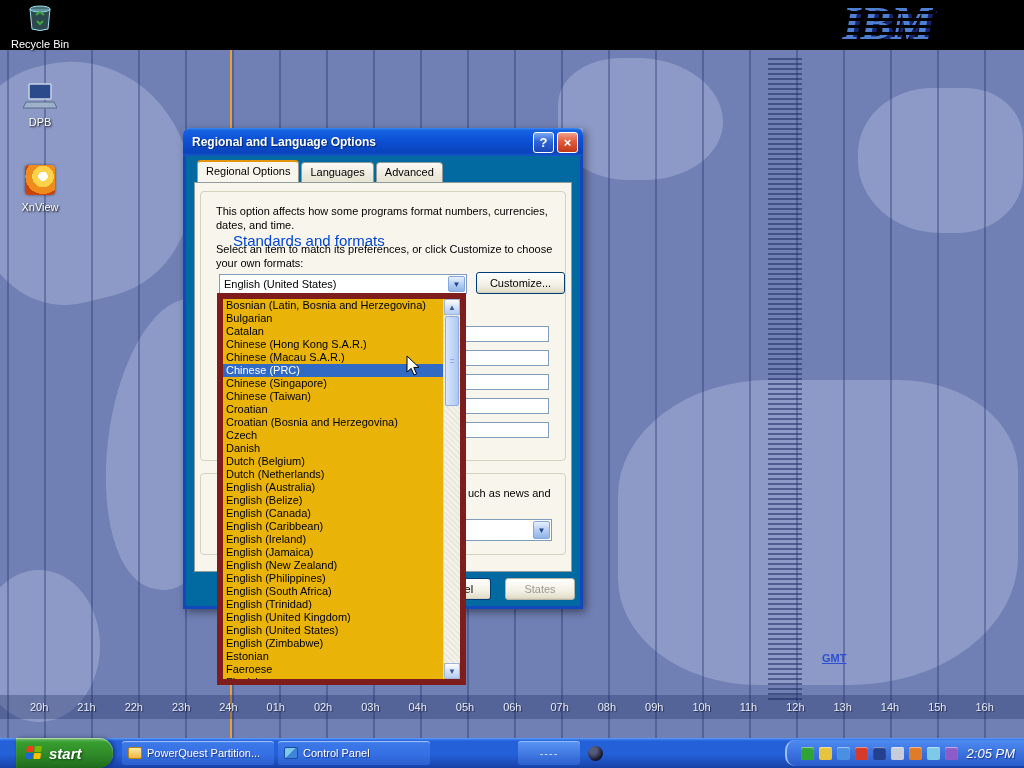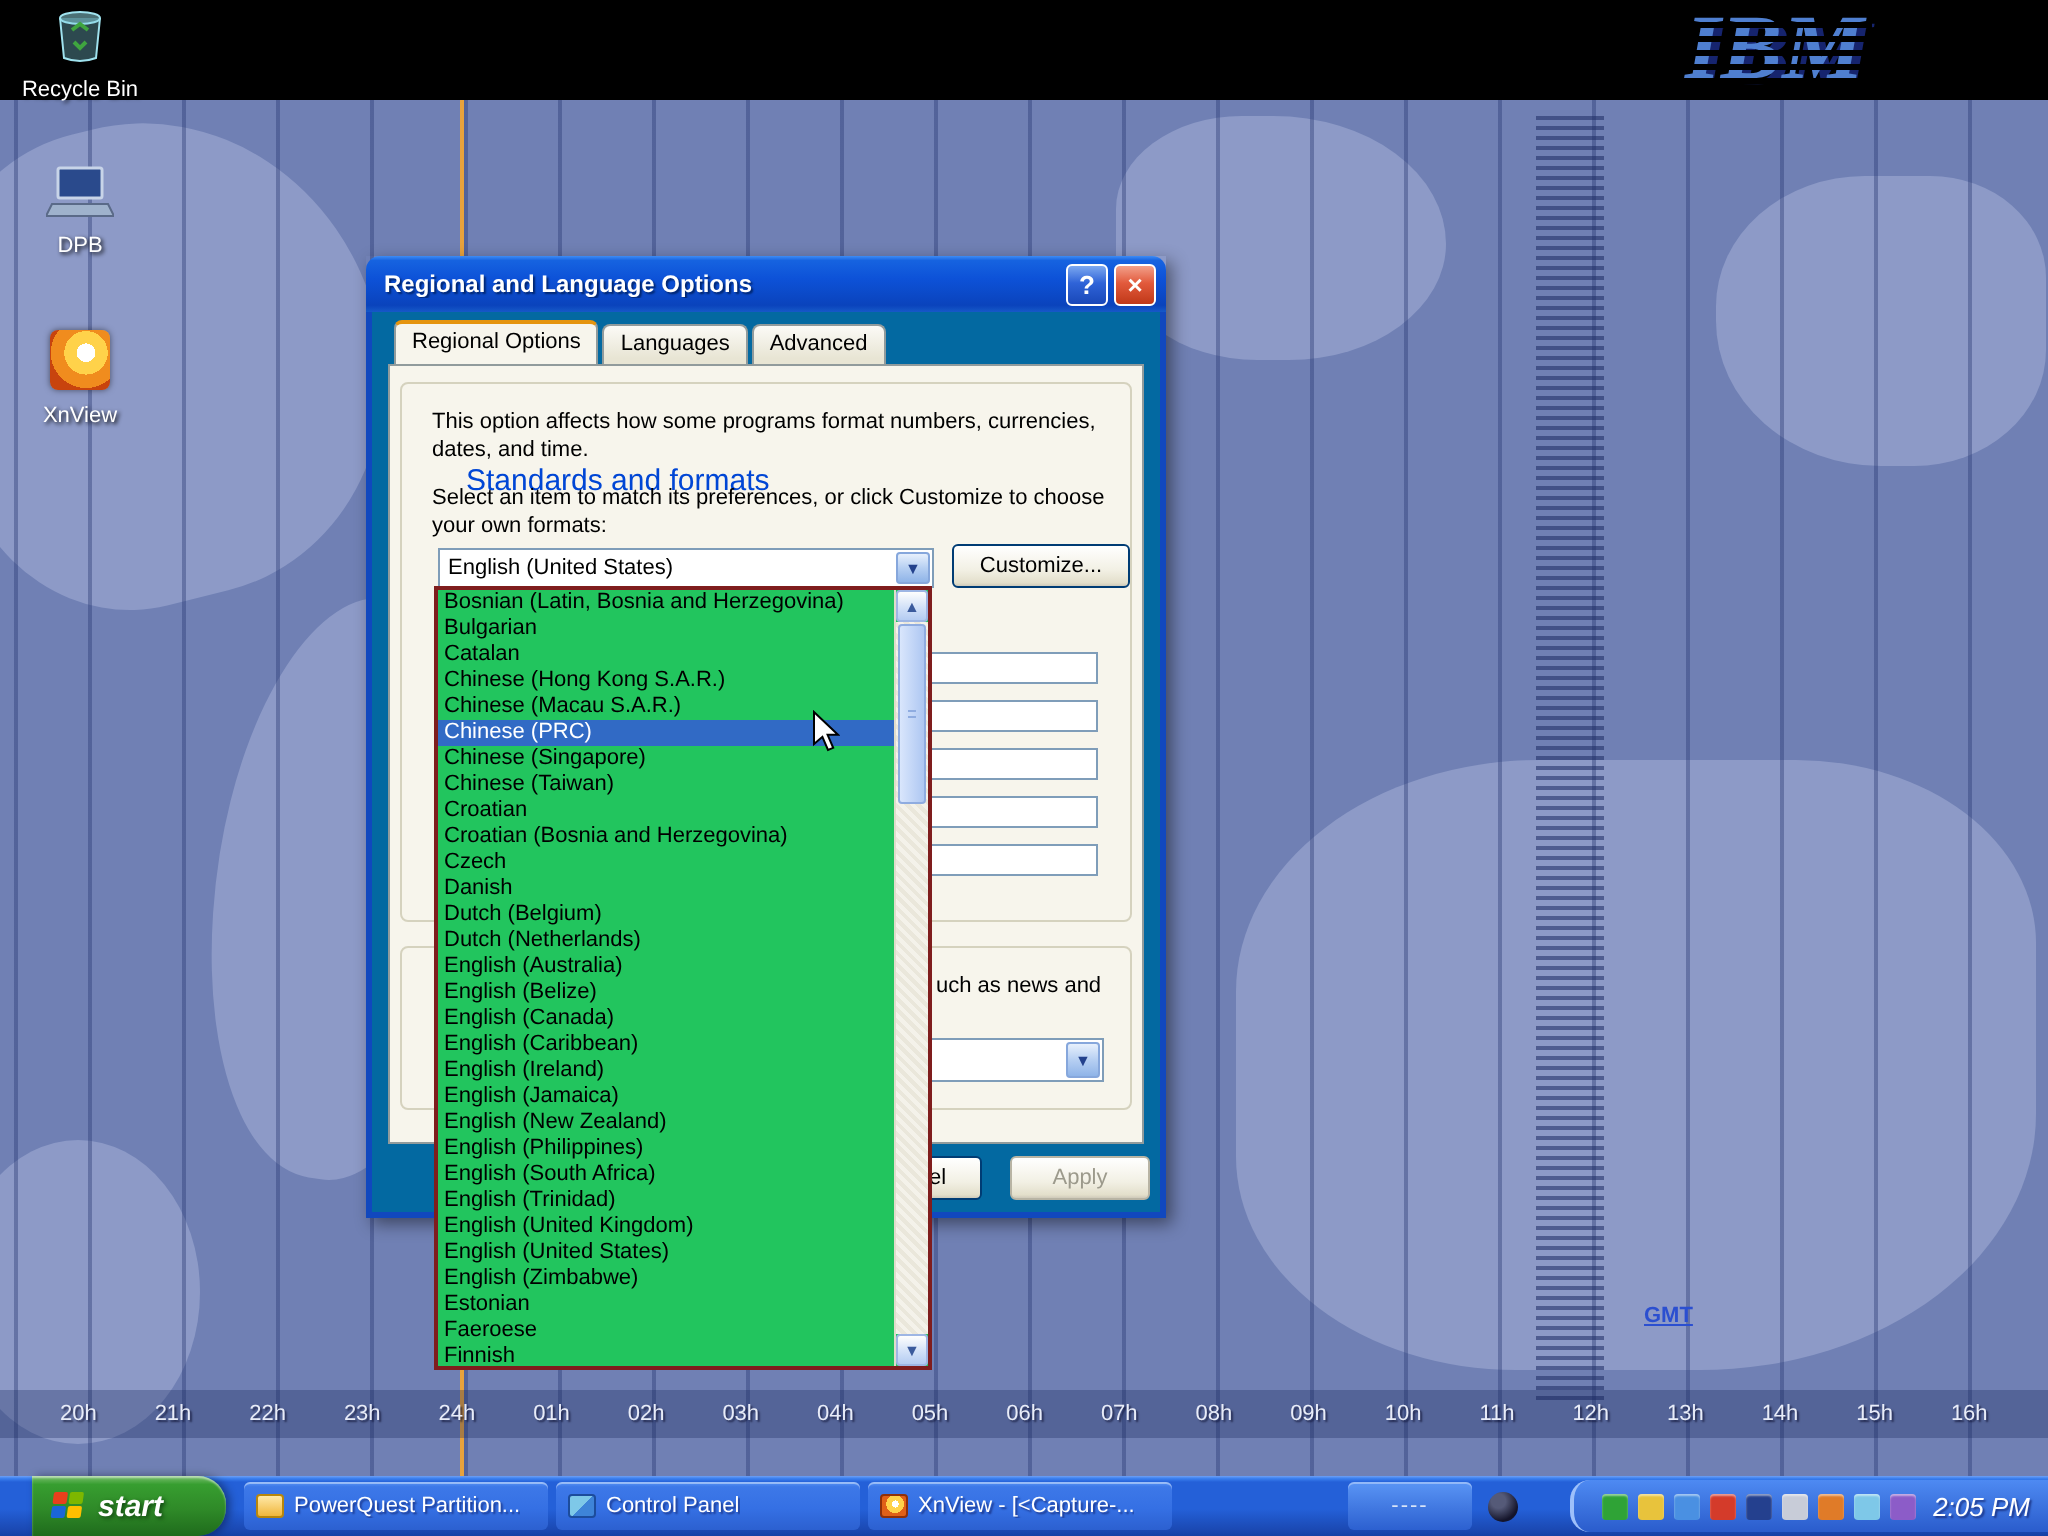--- a/index.html
+++ b/index.html
@@ -82,22 +82,22 @@
   .xp-btn { position:absolute; height:22px; border:1px solid #003C74; border-radius:3px; font-size:11px; color:#000;
     background:linear-gradient(180deg,#FFFFFF,#F2F0E4 60%,#E3DFCB 92%,#CFCABA); display:flex; align-items:center; justify-content:center; }
   .customize-btn { left:281px; top:89px; width:89px; }
   .sample-field { position:absolute; left:110px; width:244px; height:16px; background:#fff; border:1px solid #7F9DB9; }
 
   .dlg-buttons { position:absolute; bottom:6px; right:5px; display:flex; gap:14px; }
   .dlg-buttons .xp-btn { position:relative; width:70px; }
   .xp-btn.disabled { color:#9C9A8C; border-color:#B8B4A4; }
 
   
-  .drop-list { position:absolute; left:34px; top:165px; width:249px; height:392px; background:#22c55e;
-    border:2px solid #7f1d1d; display:flex; z-index:20; }
+  .drop-list { position:absolute; left:34px; top:165px; width:249px; height:392px; background:#eab308;
+    border:6px solid #7f1d1d; display:flex; z-index:20; }
   .list-items { flex:1; overflow:hidden; }
   .list-item { height:13px; line-height:13px; font-size:11px; padding-left:3px; white-space:nowrap; color:#000; }
   .list-item.selected { background:#316AC5; color:#fff; }
   .scrollbar { width:17px; display:flex; flex-direction:column; border-left:1px solid #E0DCCB; }
   .sb-btn { height:16px; background:linear-gradient(180deg,#FEFEFD,#D2E1F8 55%,#B4CCF2); border:1px solid #9EB6E4;
     border-radius:2px; color:#3A5A9C; font-size:8px; display:flex; align-items:center; justify-content:center; }
   .sb-track { flex:1; position:relative; background:repeating-linear-gradient(45deg,#F4F2EA 0 2px,#EAE7DB 2px 4px); }
   .sb-thumb { position:absolute; top:1px; left:1px; right:1px; height:90px;
     background:linear-gradient(90deg,#D9E6FC,#AEC7F2); border:1px solid #8FACE0; border-radius:2px; }
   .sb-thumb::after { content:""; position:absolute; left:4px; right:4px; top:42px; height:6px;
@@ -241,21 +241,21 @@
         <div class="groupbox gb-location"></div>
         <div class="dlg-text loc-frag">uch as news and</div>
         <div class="combobox combo-loc">
           <span class="combo-value"></span>
           <span class="combo-arrow">▼</span>
         </div>
       </div>
 
       <div class="dlg-buttons">
         <div class="xp-btn">Cancel</div>
-        <div class="xp-btn disabled">Apply</div>
+        <div class="xp-btn disabled">States</div>
       </div>
     </div>
 
     <div class="drop-list">
       <div class="list-items">
 
       <div class="list-item">Bosnian (Latin, Bosnia and Herzegovina)</div>
           <div class="list-item">Bulgarian</div>
           <div class="list-item">Catalan</div>
           <div class="list-item">Chinese (Hong Kong S.A.R.)</div>
@@ -315,24 +315,20 @@
         <div class="task-btn">
           <span class="task-icon folder-icon"></span>
           <span class="task-label">PowerQuest Partition...</span>
         </div>
 
         <div class="task-btn">
           <span class="task-icon control-panel-icon"></span>
           <span class="task-label">Control Panel</span>
         </div>
 
-        <div class="task-btn">
-          <span class="task-icon xnview-icon"></span>
-          <span class="task-label">XnView - [&lt;Capture-...</span>
-        </div>
       </div>
     <div class="tb-toolbar">----</div>
     <span class="tb-appicon"></span>
     <div class="tray">
       <span style="display:flex;gap:5px;">
 
       <span class="tray-icon" style="background: rgb(47, 163, 54);"></span>
           <span class="tray-icon" style="background: rgb(232, 195, 60);"></span>
           <span class="tray-icon" style="background: rgb(74, 144, 226);"></span>
           <span class="tray-icon" style="background: rgb(212, 59, 42);"></span>

